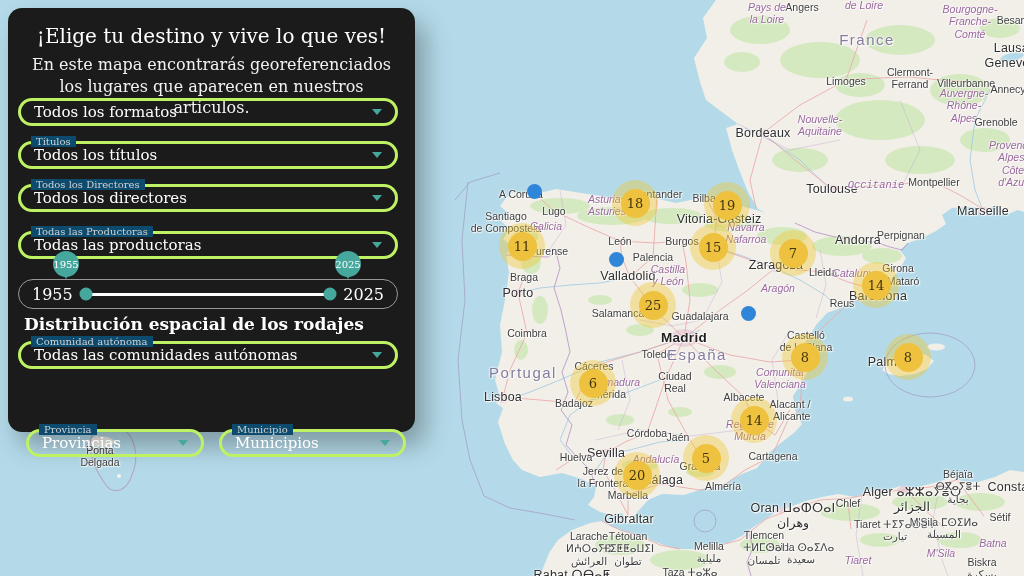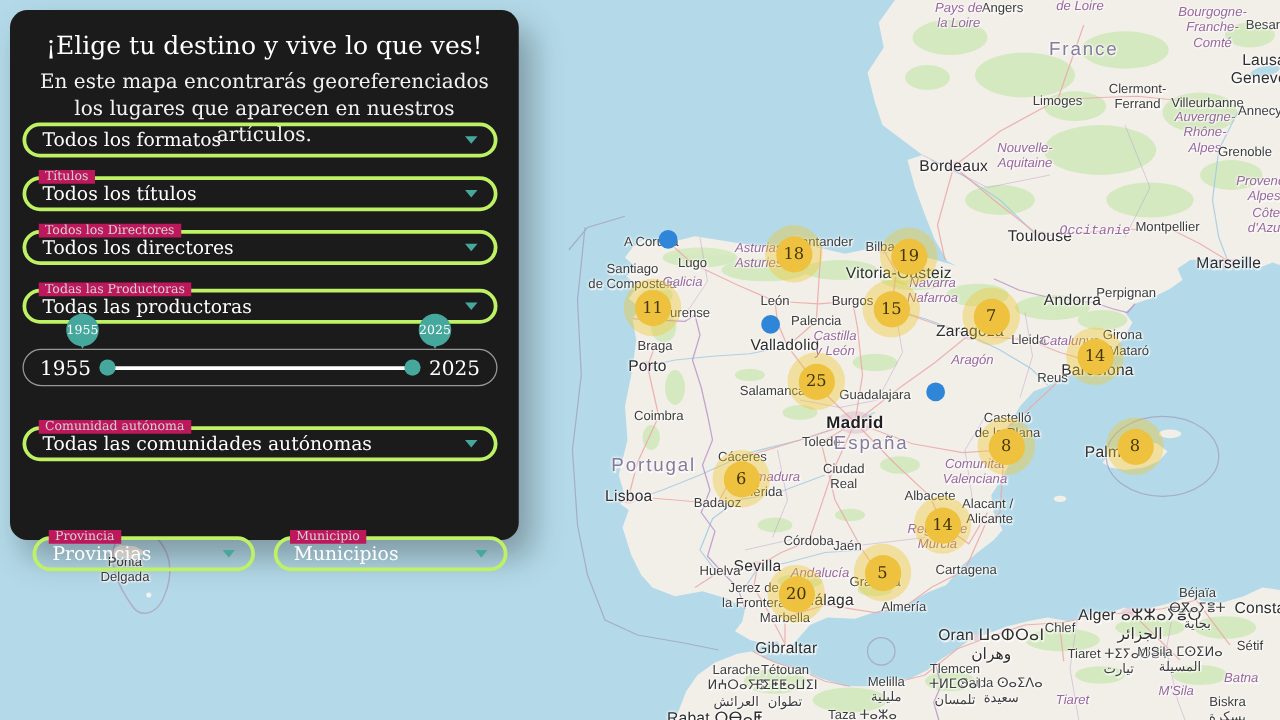--- a/index.html
+++ b/index.html
@@ -21,21 +21,21 @@
              justify-content:center;font-style:normal;font-family:"DejaVu Serif",serif;font-size:13px;color:#42350f;}
   .point{position:absolute;width:15px;height:15px;margin:-7.5px 0 0 -7.5px;border-radius:50%;background:#2f86d8;cursor:pointer;}
   
   .panel{position:absolute;left:8px;top:8px;width:407px;height:424px;background:#1b1b1b;border-radius:14px;
          color:#fff;font-family:"DejaVu Serif",serif;box-shadow:10px 14px 26px rgba(0,0,0,.30);}
   .panel h1{position:absolute;top:16px;left:0;right:0;margin:0;text-align:center;font-size:20px;font-weight:500;}
   .panel .sub{position:absolute;top:46px;left:14px;right:14px;margin:0;text-align:center;font-size:16px;line-height:1.35;color:#f2f2f2;}
   .sel{position:absolute;left:10px;width:380px;height:28px;border:3px solid #bef264;border-radius:15px;
        display:flex;align-items:center;justify-content:space-between;padding:0 13px;box-sizing:border-box;
        font-size:15px;color:#fff;cursor:pointer;background:transparent;}
-  .sel .flabel{position:absolute;top:-8px;left:10px;font-size:10px;color:#d2d2d2;background:#be185d;padding:0 5px;white-space:nowrap;}
+  .sel .flabel{position:absolute;top:-8px;left:10px;font-size:10px;color:#d2d2d2;background:#0c4a6e;padding:0 5px;white-space:nowrap;}
   .chev{width:0;height:0;border-left:5px solid transparent;border-right:5px solid transparent;border-top:6px solid #46a89d;flex:0 0 auto;}
   .sliderbox{position:absolute;left:10px;top:271px;width:380px;height:30px;border:1px solid #979797;border-radius:16px;
              box-sizing:border-box;display:flex;align-items:center;padding:0 13px;font-size:16px;}
   .track{position:relative;flex:1;height:3px;background:#fff;margin:0 13px;}
   .handle{position:absolute;top:50%;width:13px;height:13px;border-radius:50%;background:#46a89d;transform:translate(-50%,-50%);cursor:ew-resize;}
   .handle.max{left:100%;}
   .handle.min{left:0;}
   .bubble{position:absolute;top:243px;width:26px;height:26px;margin-left:-13px;border-radius:50%;background:#46a89d;
           color:#fff;font-size:10px;display:flex;align-items:center;justify-content:center;z-index:2;}
   .bubble::after{content:"";position:absolute;bottom:-7px;left:50%;transform:translateX(-50%);
@@ -397,20 +397,21 @@
 
     <div class="sliderbox">
       <span>1955</span>
       <div class="track">
         <div class="handle min"></div>
         <div class="handle max"></div>
       </div>
       <span>2025</span>
     </div>
 
+    <h2>Distribución espacial de los rodajes</h2>
 
     <div class="sel" style="top:333px">
       <span class="flabel">Comunidad autónoma</span>
       <span>Todas las comunidades autónomas</span>
       <span class="chev"></span>
     </div>
 
     <div class="sel row-sel" style="top:378px;left:18px">
       <span class="flabel">Provincia</span>
       <span>Provincias</span>

